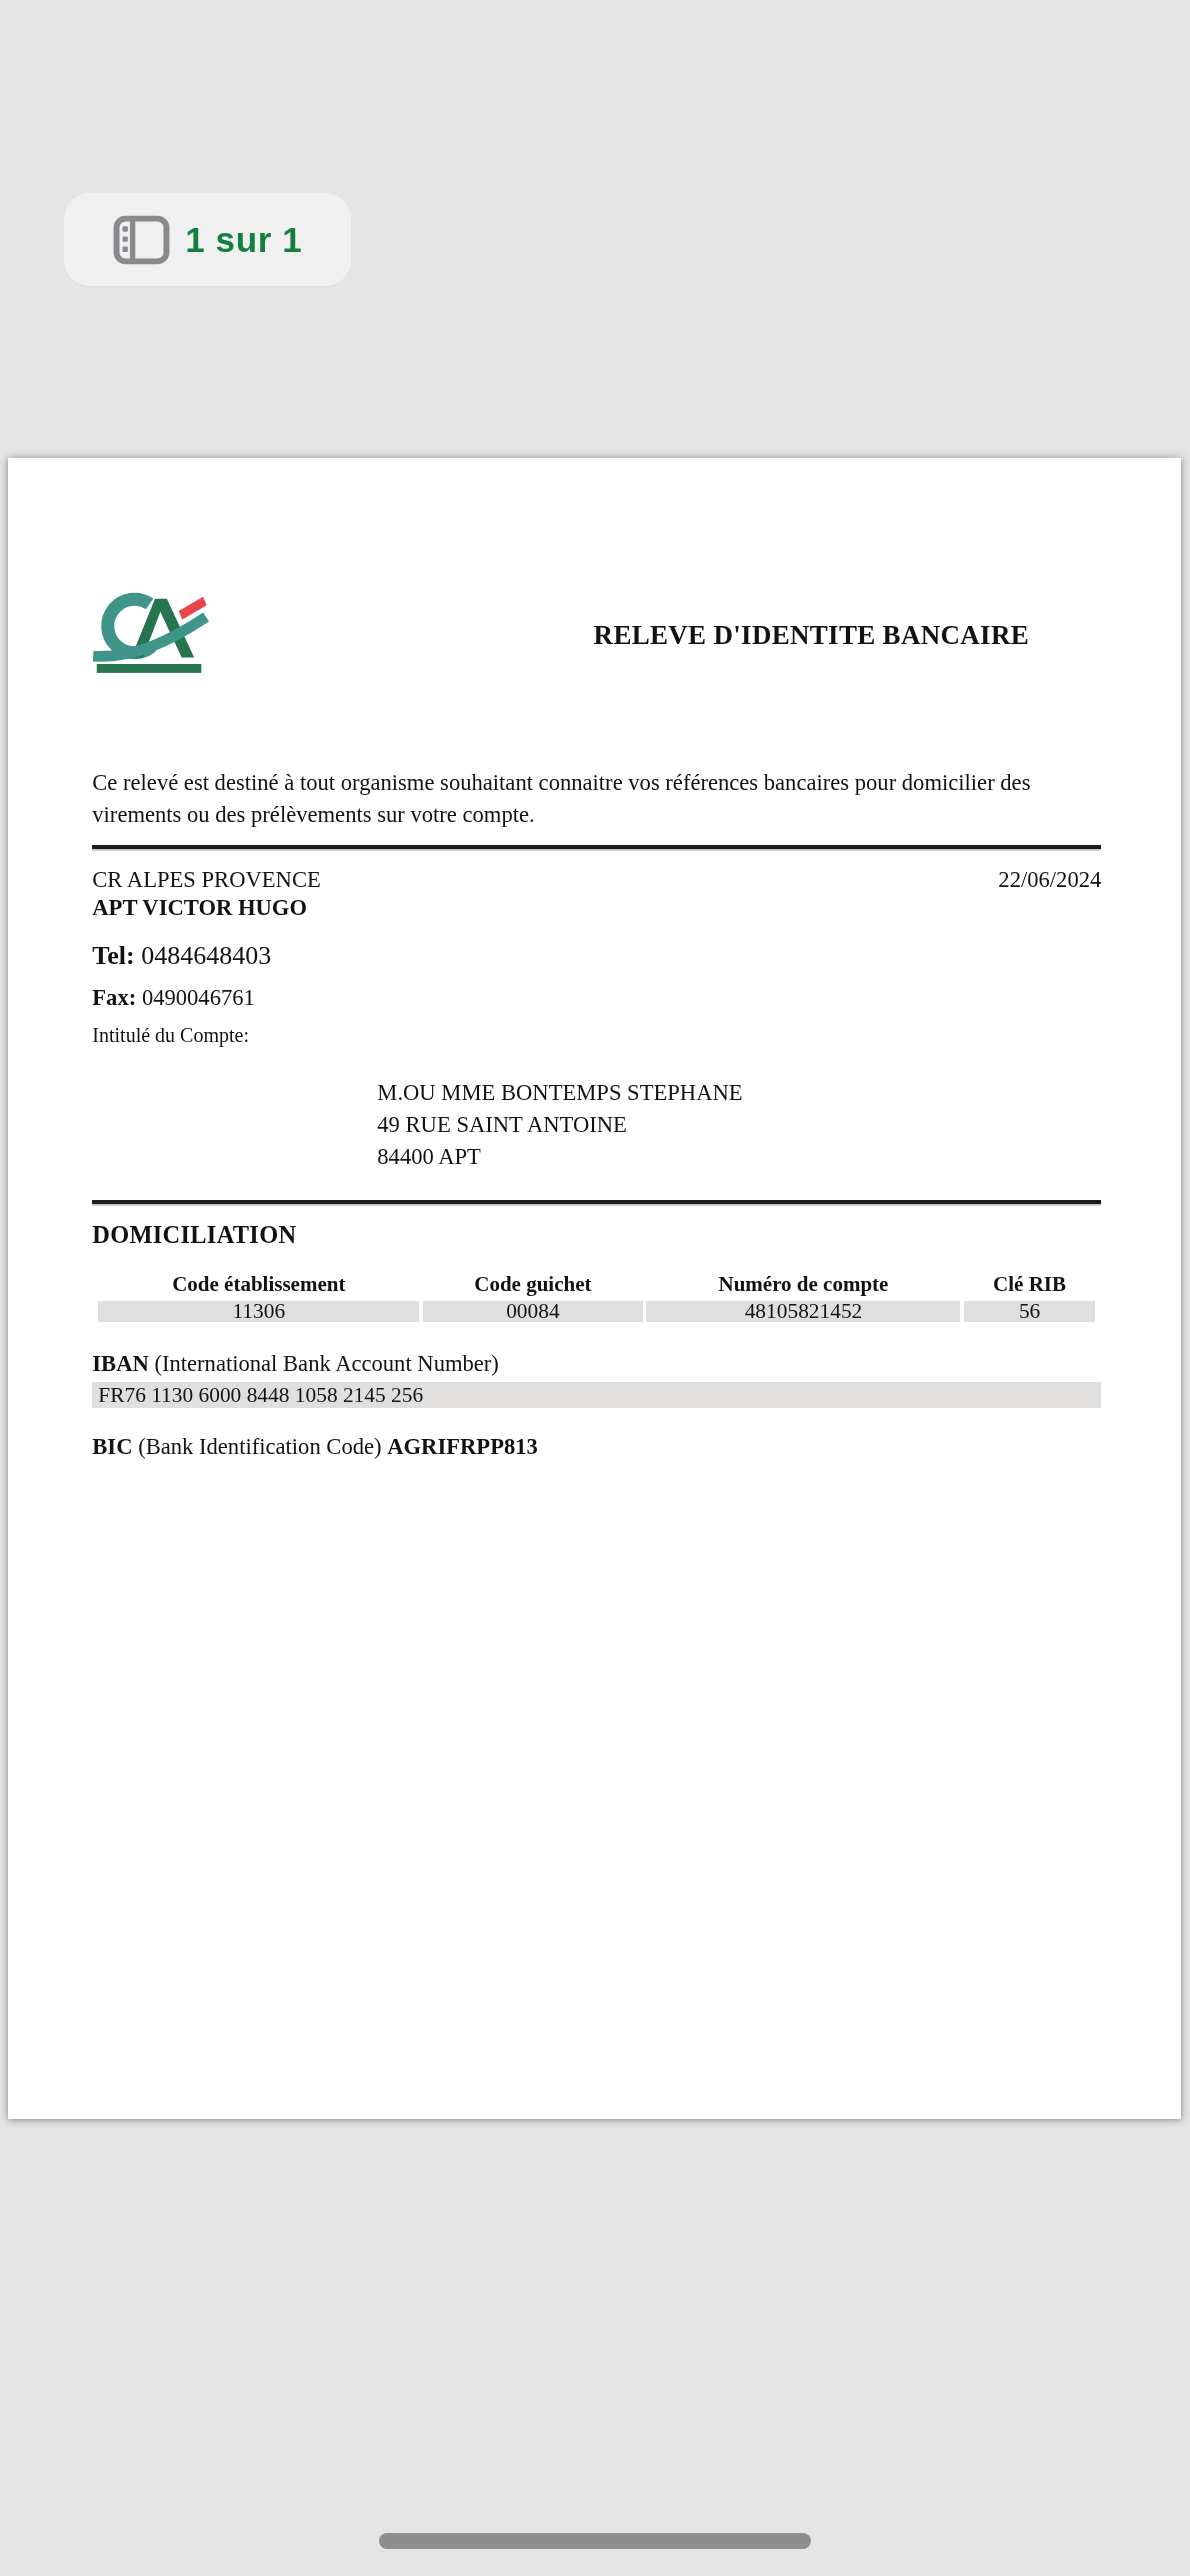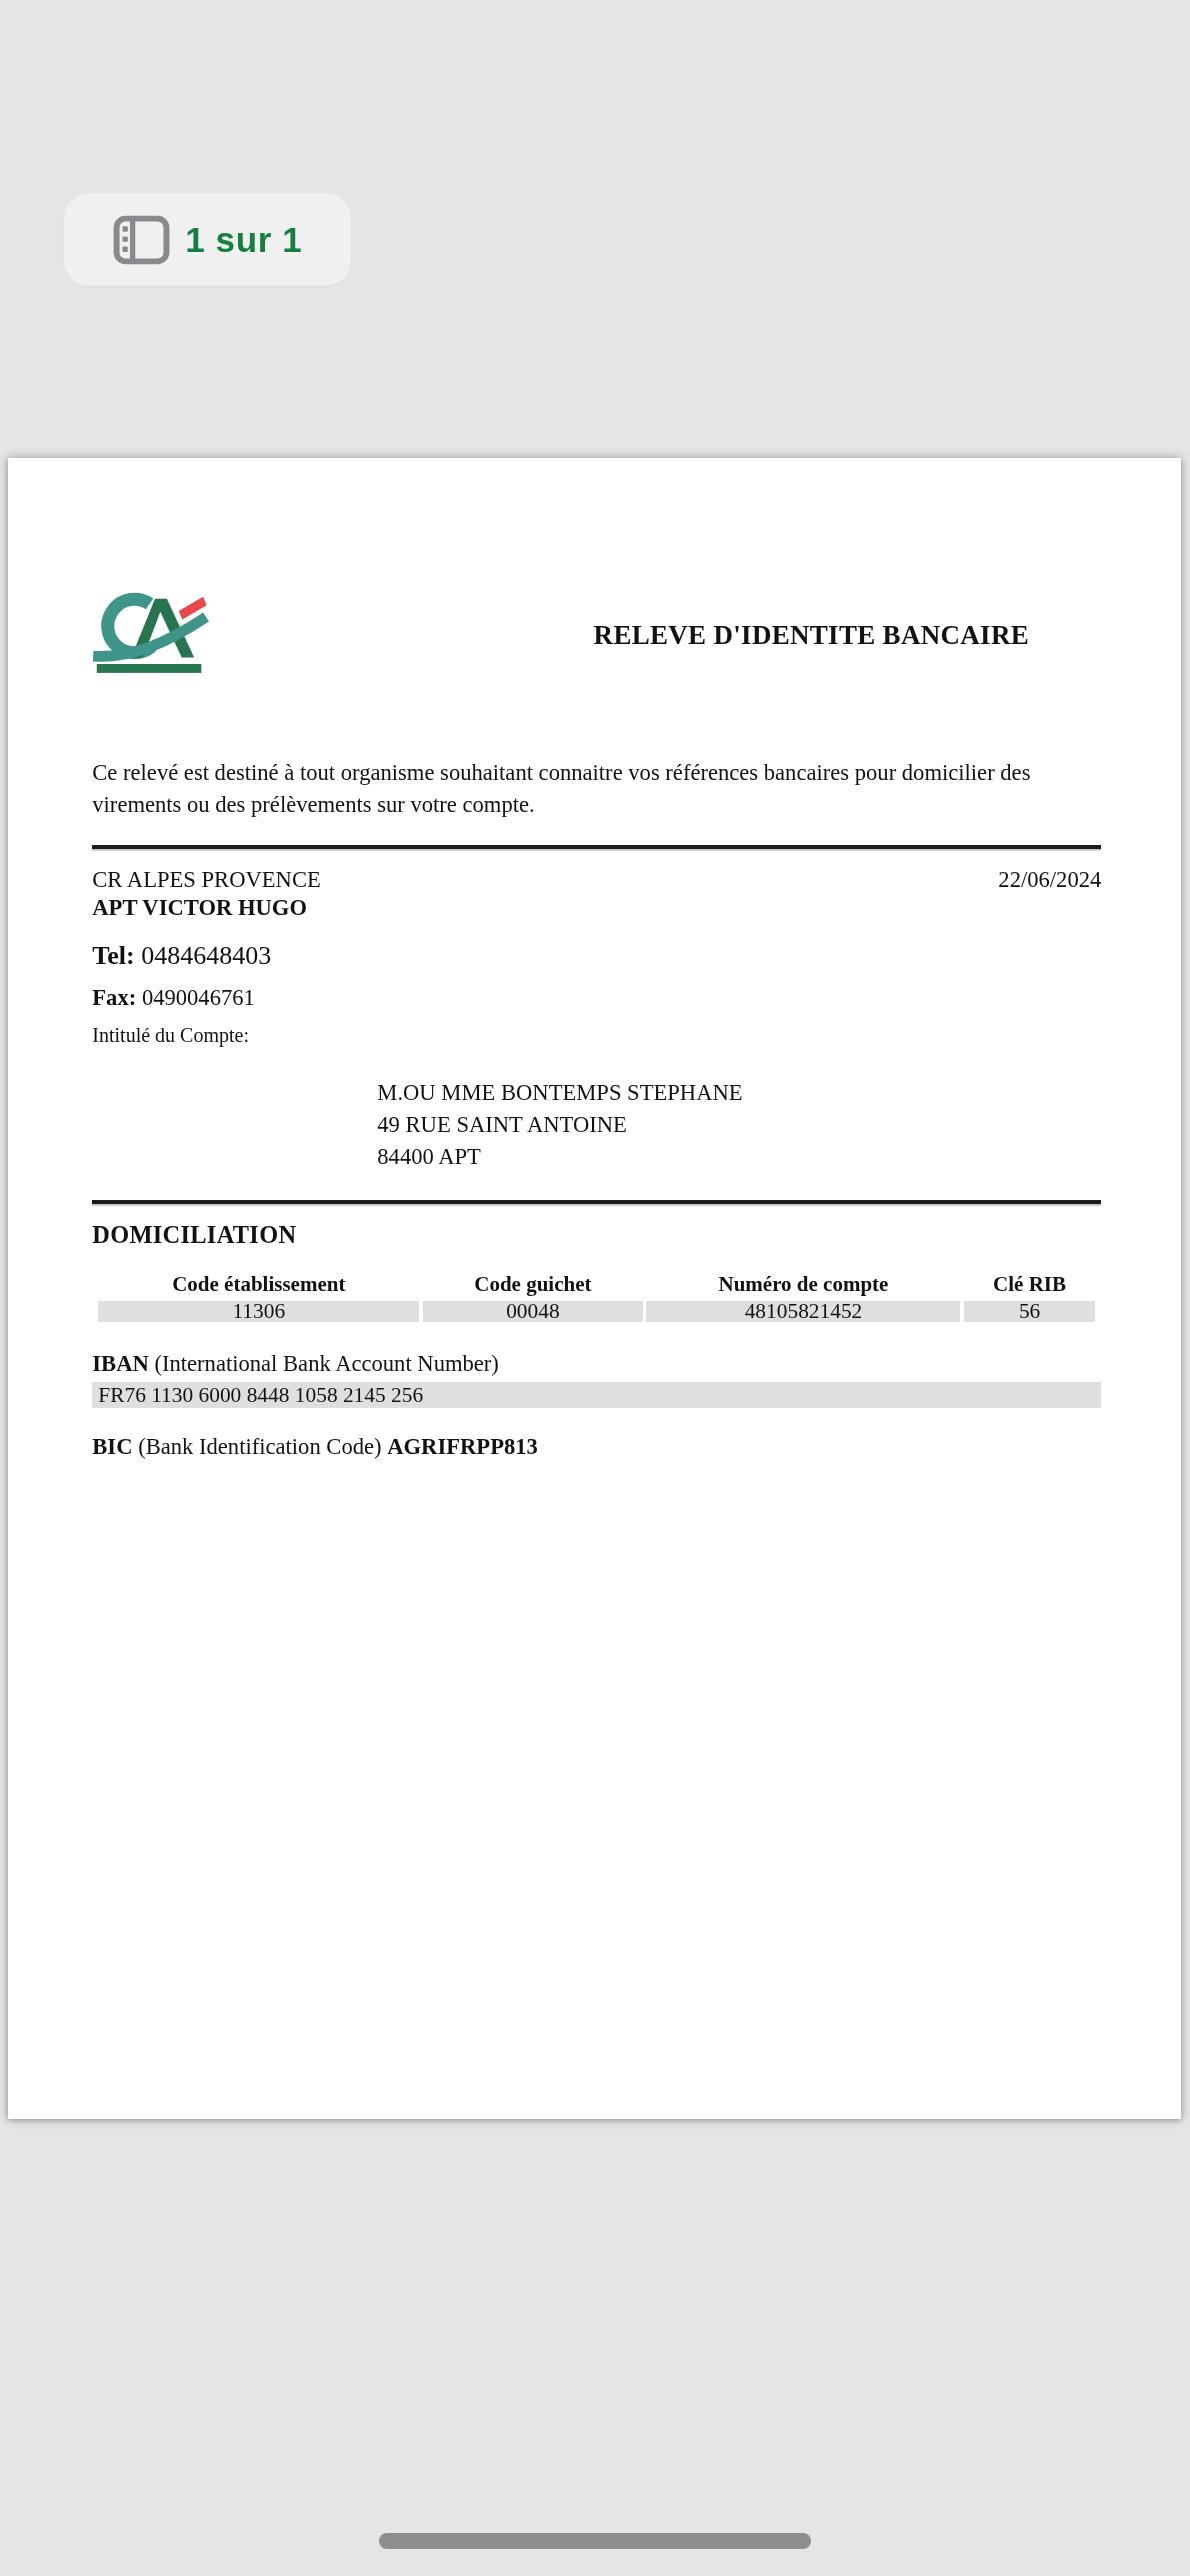--- a/index.html
+++ b/index.html
@@ -48,21 +48,21 @@
     position: absolute;
     left: 559px; top: 162px; width: 488px;
     text-align: center;
     font-size: 27px; font-weight: 700;
     letter-spacing: 0.3px;
     white-space: nowrap;
   }
 
   .intro {
     position: absolute;
-    left: 84px; top: 299px; width: 940px;
+    left: 84px; top: 309px; width: 940px;
     font-size: 22.6px; line-height: 32px;
   }
 
   .rule {
     position: absolute;
     left: 84px; width: 1009px; height: 3.6px;
     background: #1c1c1c;
     box-shadow: 0 1.8px 1.2px rgba(0,0,0,0.25);
   }
   .rule1 { top: 387px; }
@@ -211,21 +211,21 @@
     <div class="domiciliation-heading">DOMICILIATION</div>
 
     <div class="rib-headers">
       <div class="rib-col c1">Code établissement</div>
       <div class="rib-col c2">Code guichet</div>
       <div class="rib-col c3">Numéro de compte</div>
       <div class="rib-col c4">Clé RIB</div>
     </div>
     <div class="rib-values">
       <div class="rib-col c1">11306</div>
-      <div class="rib-col c2">00048</div>
+      <div class="rib-col c2">00084</div>
       <div class="rib-col c3">48105821452</div>
       <div class="rib-col c4">56</div>
     </div>
 
     <div class="iban-label">
       <b>IBAN</b><span> (International Bank Account Number)</span>
     </div>
     <div class="iban-bar">
       <span>FR76 1130 6000 8448 1058 2145 256</span>
     </div>

